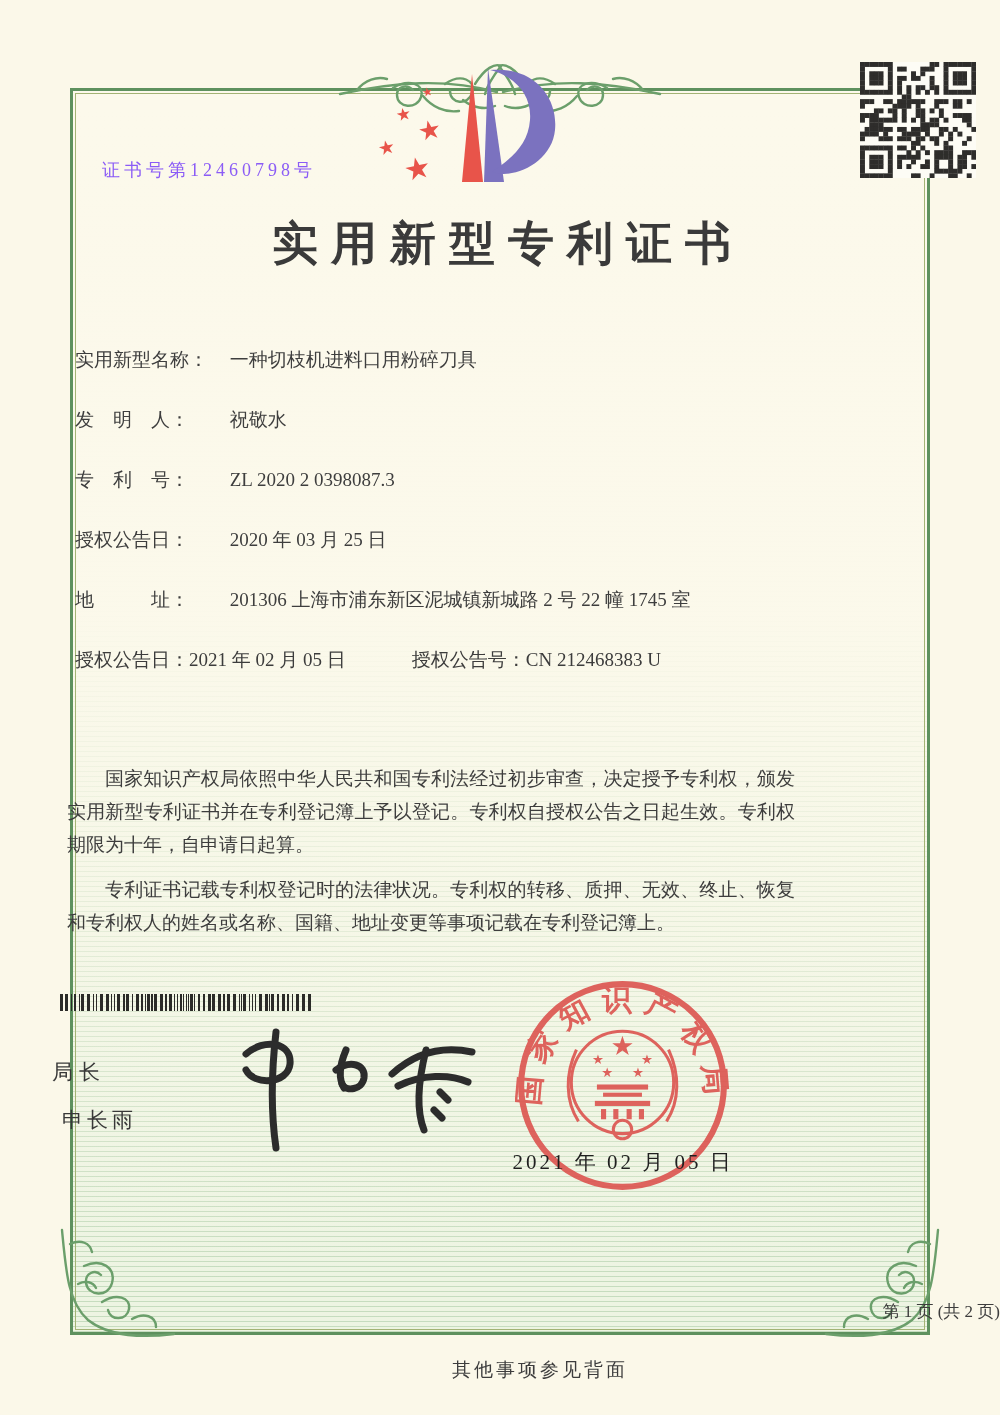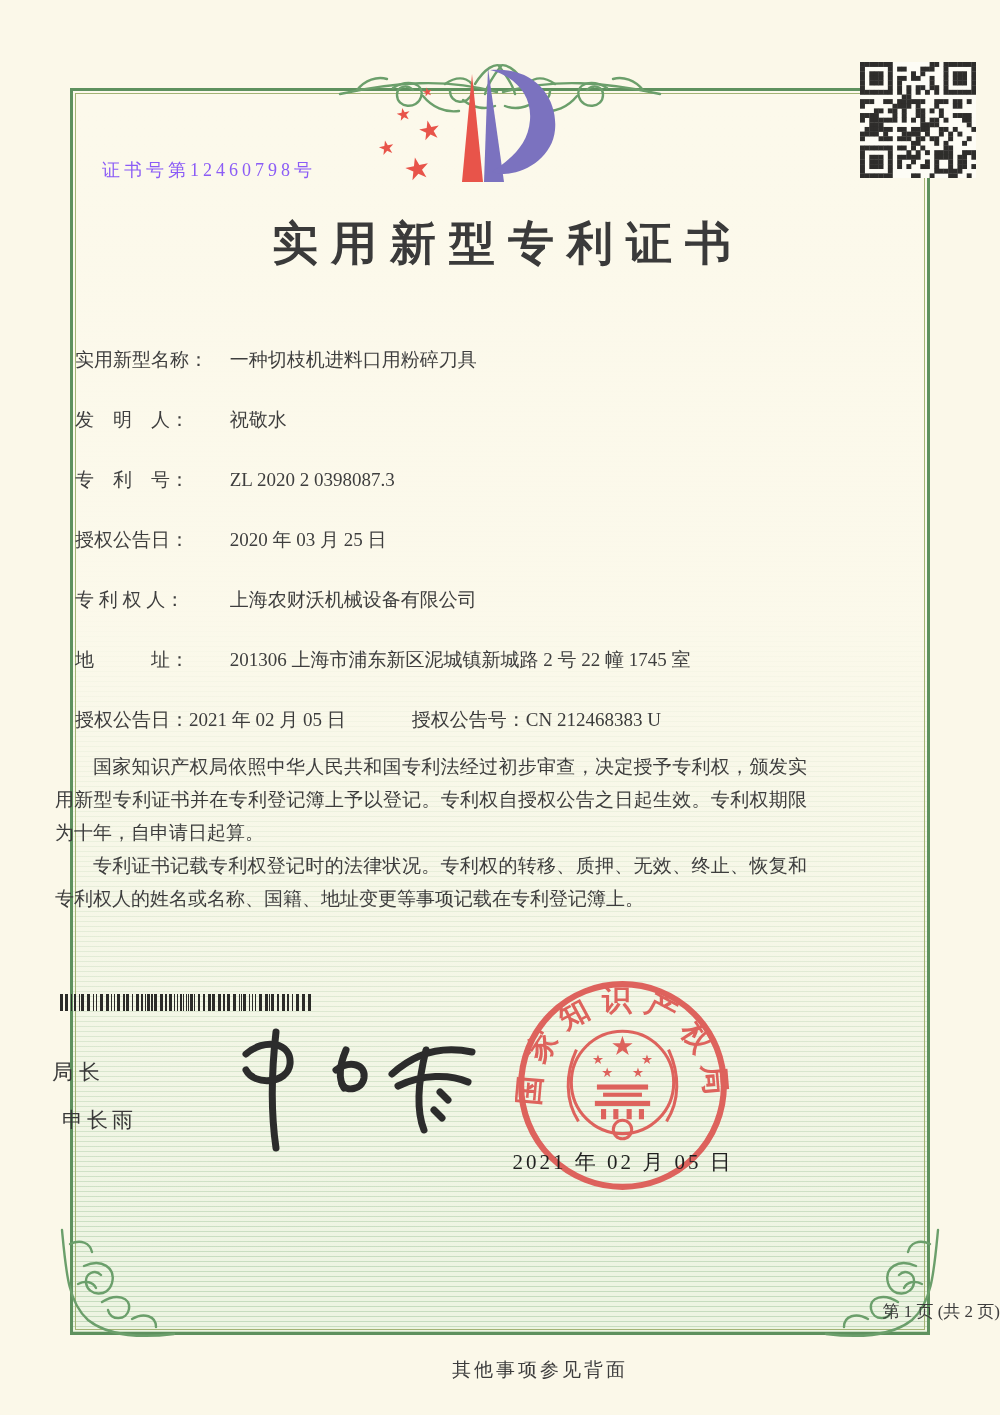--- a/index.html
+++ b/index.html
@@ -22,21 +22,21 @@
   .qr{position:absolute;right:24px;top:62px;width:116px;height:116px;background:#fdfcf5;}
   .title{position:absolute;left:8px;top:213px;width:100%;text-align:center;
          font-size:46px;font-weight:600;letter-spacing:13px;color:#3a3a3a;}
   .fields{position:absolute;left:53px;top:347px;width:770px;font-size:19px;margin-left:22px;}
   .frow{height:60px;white-space:nowrap;}
   .flabel{display:inline-block;width:150px;color:#3e3e3e;white-space:pre;}
   .fvalue{color:#3e3e3e;}
   .grant2{margin-left:66px;}
   .paras{position:absolute;left:55px;top:750px;width:752px;font-size:19px;line-height:33px;
          text-align:justify;color:#3d3d3d;}
-  .paras p{margin:0;text-indent:2em;}
+  .paras p{margin:12px;text-indent:2em;}
   .barcode{position:absolute;left:60px;top:994px;width:252px;height:17px;}
   .sig-title{position:absolute;left:52px;top:1058px;font-size:21px;letter-spacing:6px;color:#383838;}
   .sig-name{position:absolute;left:62px;top:1106px;font-size:21px;letter-spacing:4px;color:#383838;}
   .sig-img{position:absolute;left:188px;top:1022px;}
   .seal{position:absolute;left:515px;top:978px;width:215px;height:215px;}
   .seal svg{position:absolute;left:0;top:0;opacity:.88;}
   .seal-date{position:absolute;left:-12px;top:170px;width:240px;text-align:center;
              font-size:21px;letter-spacing:3px;color:#1f1f1f;}
   .page-info{position:absolute;left:0;bottom:12px;width:100%;text-align:center;font-size:17px;color:#3d3d3d;}
   .footer-note{position:absolute;left:0;top:1357px;width:100%;text-align:center;
@@ -422,24 +422,20 @@
     </div>
     <div class="frow">
       <span class="flabel">专　利　号：</span>
       <span class="fvalue">ZL 2020 2 0398087.3</span>
     </div>
     <div class="frow">
       <span class="flabel">授权公告日：</span>
       <span class="fvalue">2020 年 03 月 25 日</span>
     </div>
     <div class="frow">
-      <span class="flabel">专 利 权 人：</span>
-      <span class="fvalue">上海农财沃机械设备有限公司</span>
-    </div>
-    <div class="frow">
       <span class="flabel">地　　　址：</span>
       <span class="fvalue">201306 上海市浦东新区泥城镇新城路 2 号 22 幢 1745 室</span>
     </div>
     <div class="frow">
       <span>授权公告日：</span><span>2021 年 02 月 05 日</span><span class="grant2">授权公告号：</span><span>CN 212468383 U</span>
     </div>
   </div>
 
   <div class="paras">
     <p>国家知识产权局依照中华人民共和国专利法经过初步审查，决定授予专利权，颁发实用新型专利证书并在专利登记簿上予以登记。专利权自授权公告之日起生效。专利权期限为十年，自申请日起算。</p>

